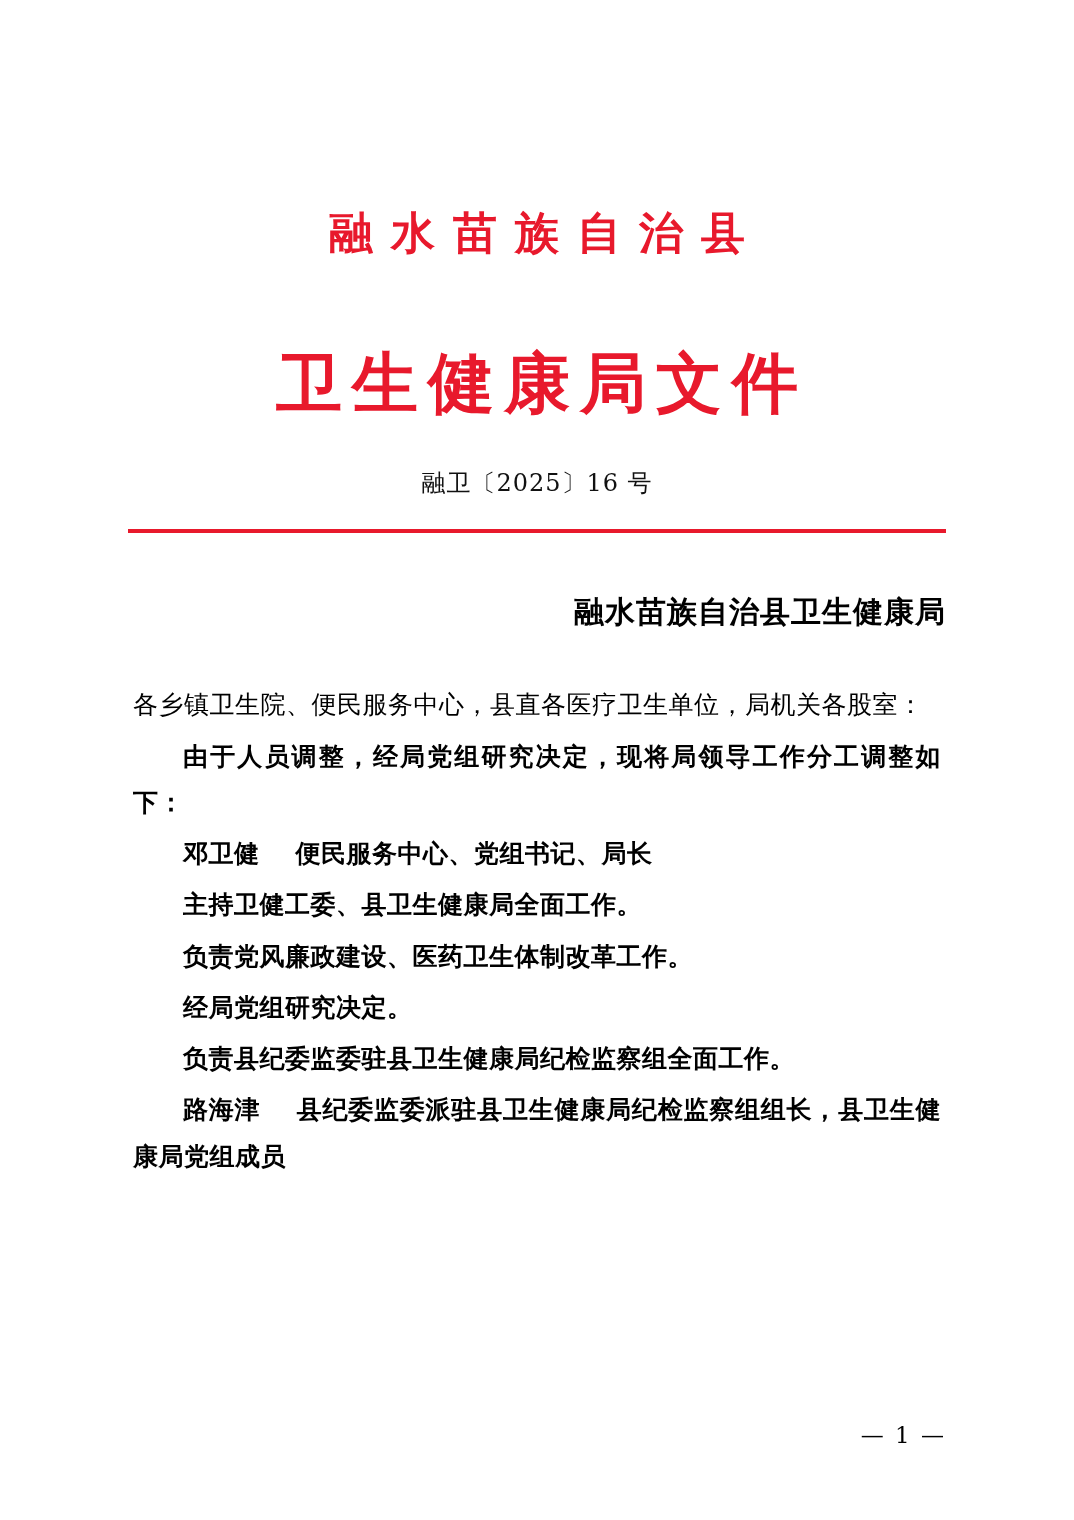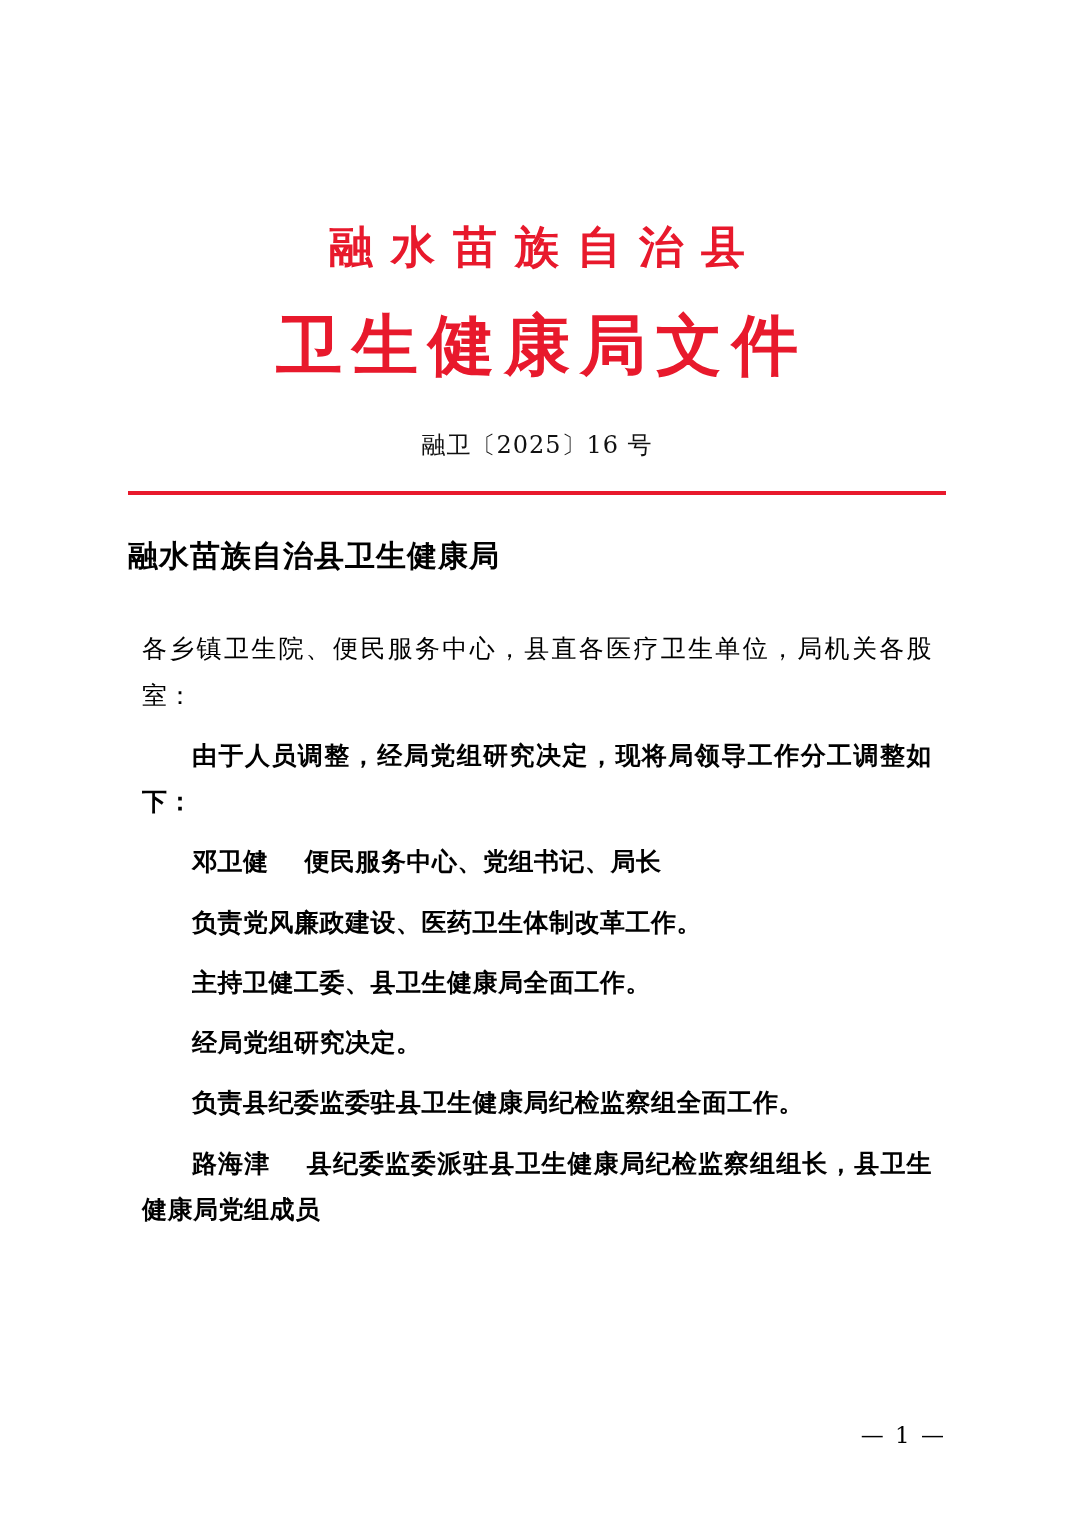--- a/index.html
+++ b/index.html
@@ -14,37 +14,37 @@
     font-family: "DejaVu Serif", "Liberation Serif", serif;
     color: #000000;
     overflow: hidden;
   }
   .page {
     position: absolute;
     left: 0; top: 0;
     width: 1074px;
     height: 1520px;
     box-sizing: border-box;
-    padding: 16px 128px;
+    padding: 2px 128px;
   }
   .masthead {
     text-align: center;
   }
   .masthead-line1 {
     margin-top: 205px;
     color: #e8192c;
     font-weight: bold;
     font-size: 44px;
     letter-spacing: 18px;
     text-indent: 18px;
     line-height: 1.2;
     font-family: "DejaVu Serif", "Liberation Serif", serif;
   }
   .masthead-line2 {
-    margin-top: 32px;
+    margin-top: 84px;
     color: #e8192c;
     font-weight: bold;
     font-size: 66px;
     letter-spacing: 10px;
     text-indent: 10px;
     line-height: 1.2;
     font-family: "DejaVu Serif", "Liberation Serif", serif;
   }
   .doc-number {
     margin-top: 44px;
@@ -53,36 +53,36 @@
     letter-spacing: 1px;
     color: #111;
   }
   .red-rule {
     margin-top: 30px;
     height: 4px;
     background: #e8192c;
     width: 100%;
   }
   .doc-title {
-    margin-top: 36px;
-    text-align: left;
+    margin-top: 54px;
+    text-align: right;
     font-size: 30px;
     font-weight: bold;
     line-height: 1.65;
     letter-spacing: 1px;
   }
   .body-text {
     margin-top: 46px;
     font-size: 25px;
     line-height: 1.85;
     text-align: justify;
     letter-spacing: 0.5px;
   }
   .p {
-    margin: 14px;
+    margin: 5px;
   }
   .indent {
     text-indent: 50px;
     font-weight: bold;
   }
   .bold {
     font-weight: bold;
   }
   .name-gap {
     display: inline-block;
@@ -116,22 +116,22 @@
 
   <div class="body-text">
 
     <p class="p">各乡镇卫生院、便民服务中心，县直各医疗卫生单位，局机关各股室：</p>
 
     <p class="p indent">由于人员调整，经局党组研究决定，现将局领导工作分工调整如下：</p>
 
     <p class="p indent bold">
       <span>邓卫健</span><span class="name-gap"></span><span>便民服务中心、党组书记、局长</span>
     </p>
+    <p class="p indent">主持卫健工委、县卫生健康局全面工作。</p>
     <p class="p indent">负责党风廉政建设、医药卫生体制改革工作。</p>
-    <p class="p indent">主持卫健工委、县卫生健康局全面工作。</p>
     <p class="p indent">经局党组研究决定。</p>
 
     <p class="p indent">负责县纪委监委驻县卫生健康局纪检监察组全面工作。</p>
     <p class="p indent bold">
       <span>路海津</span><span class="name-gap"></span><span>县纪委监委派驻县卫生健康局纪检监察组组长，县卫生健康局党组成员</span>
     </p>
 
 
   </div>
 

